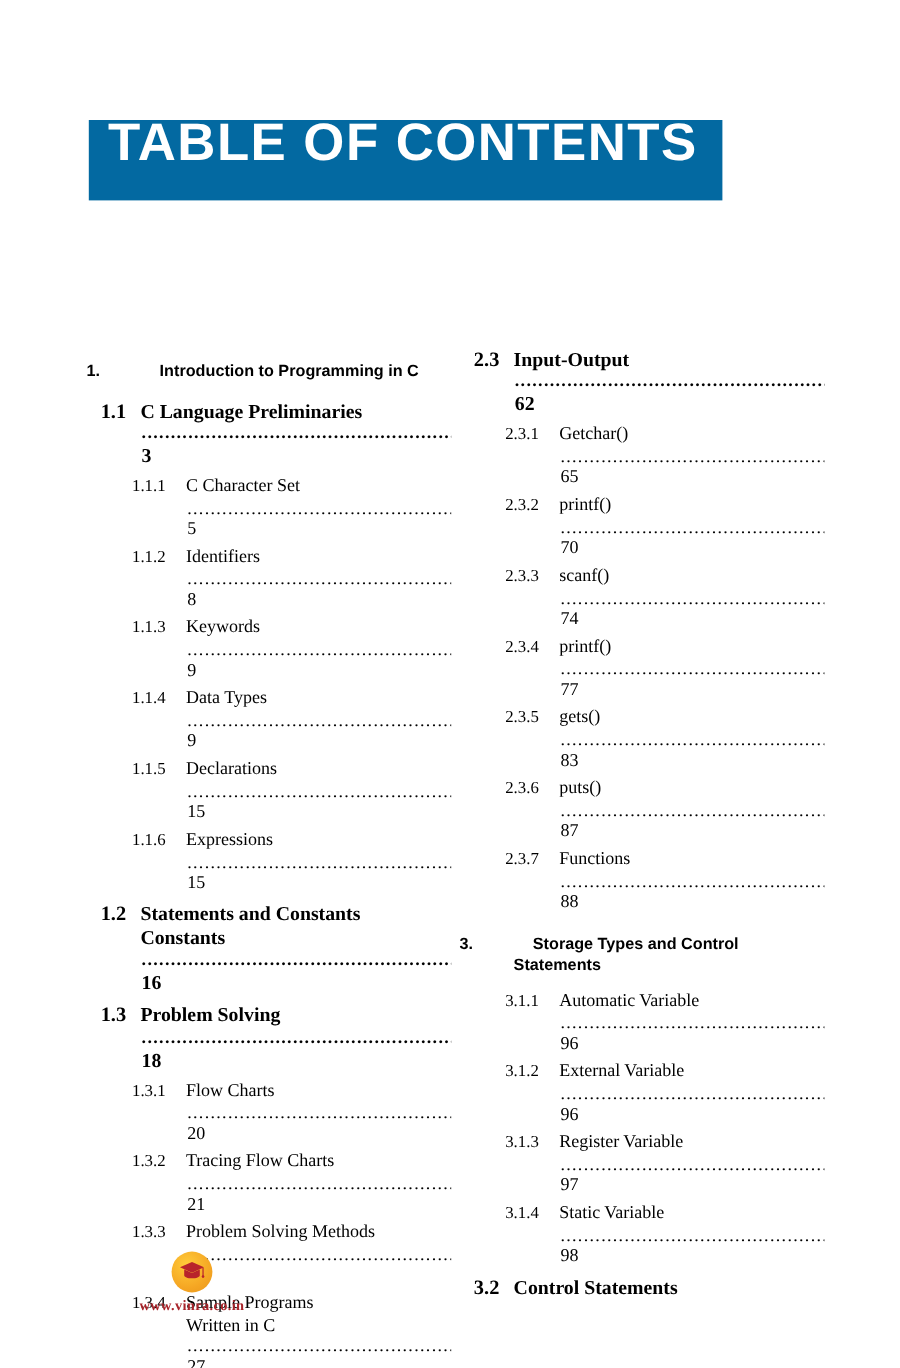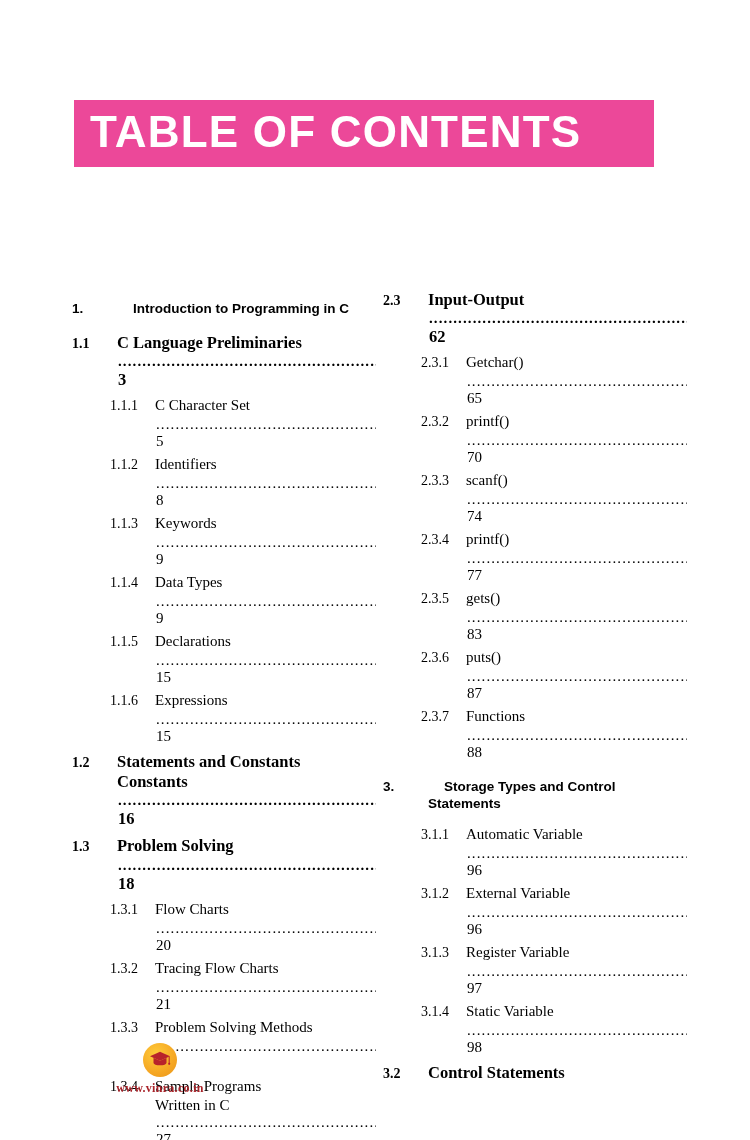--- a/index.html
+++ b/index.html
@@ -14,25 +14,24 @@
     font-family: "Liberation Serif", "DejaVu Serif", serif;
     color: #000000;
     overflow: hidden;
   }
 
   
   #banner {
     position: absolute;
     left: 74px;
     top: 100px;
-    width: 580px;
+    width: 528px;
     height: 67px;
-    background: #ec4899;
+    background: #0369a1;
     display: flex;
-    align-items: center;
   }
   #banner-title {
     font-family: "Liberation Sans", "DejaVu Sans", sans-serif;
     font-weight: bold;
     font-size: 44px;
     letter-spacing: 1.2px;
     color: #ffffff;
     padding-left: 16px;
     line-height: 1;
     margin-top: -3px;
@@ -104,21 +103,21 @@
   .lvl0 .num   { width: 45px; }
   .lvl0 .title { line-height: 1.32; padding-left: 16px; }
 
   
   .lvl1 {
     font-weight: bold;
     font-size: 16.5px;
     margin-bottom: 6px;
     margin-top: 6px;
   }
-  .lvl1 .num   { width: 45px; font-size: 14px; }
+  .lvl1 .num   { width: 45px; font-size: 17px; text-align: center; }
   .lvl1 .title { line-height: 1.3; font-family: Liberation Serif, serif; }
   .lvl1 .leader { font-size: 15px; }
 
   
   .lvl2 {
     font-size: 15px;
     margin-bottom: 5px;
     margin-left: 38px;
   }
   .lvl2 .num   { width: 45px; font-size: 14px; }

